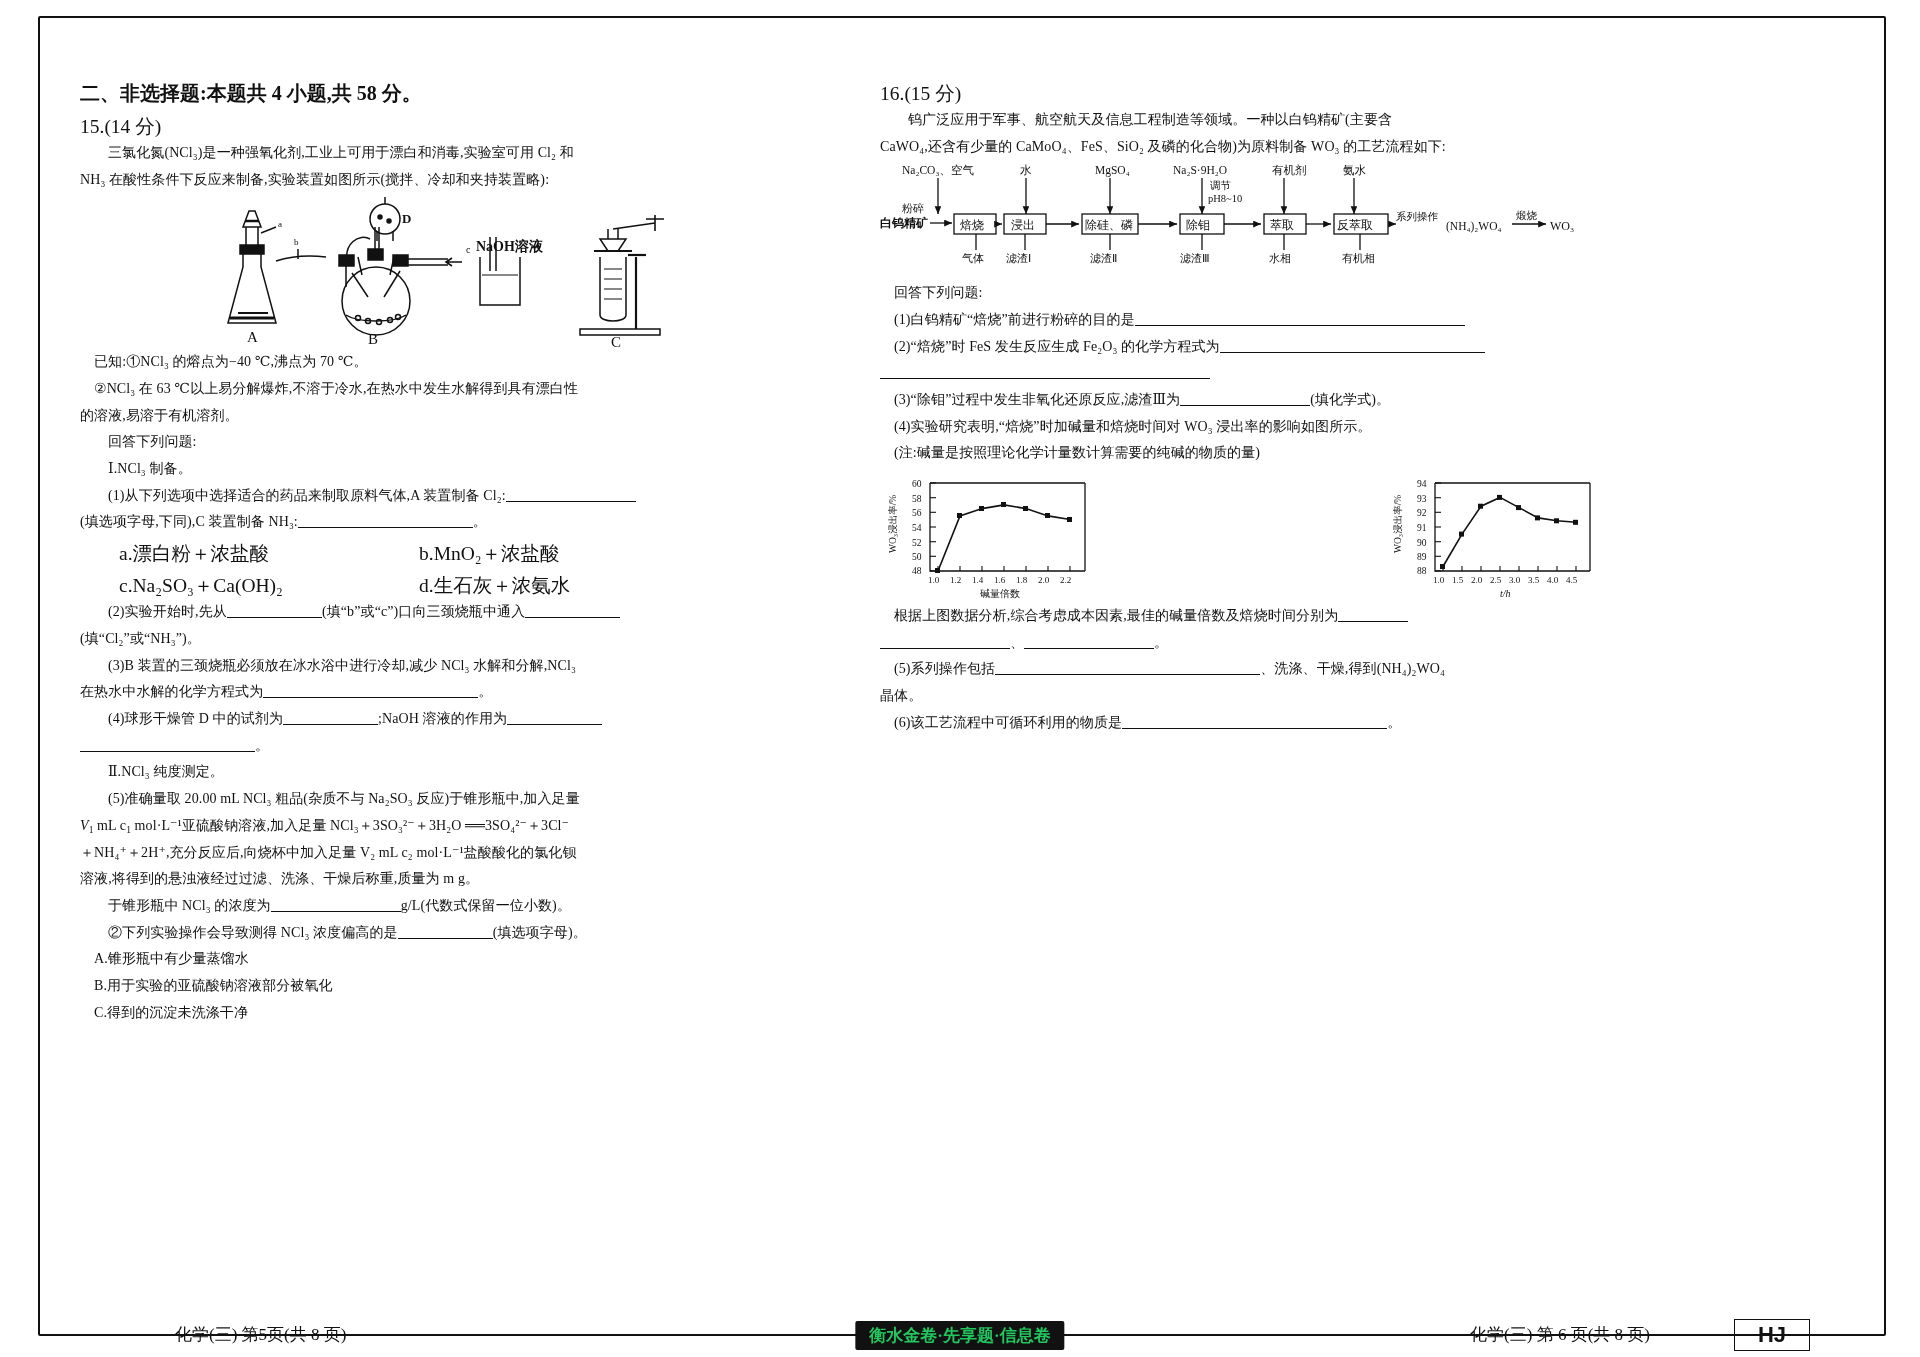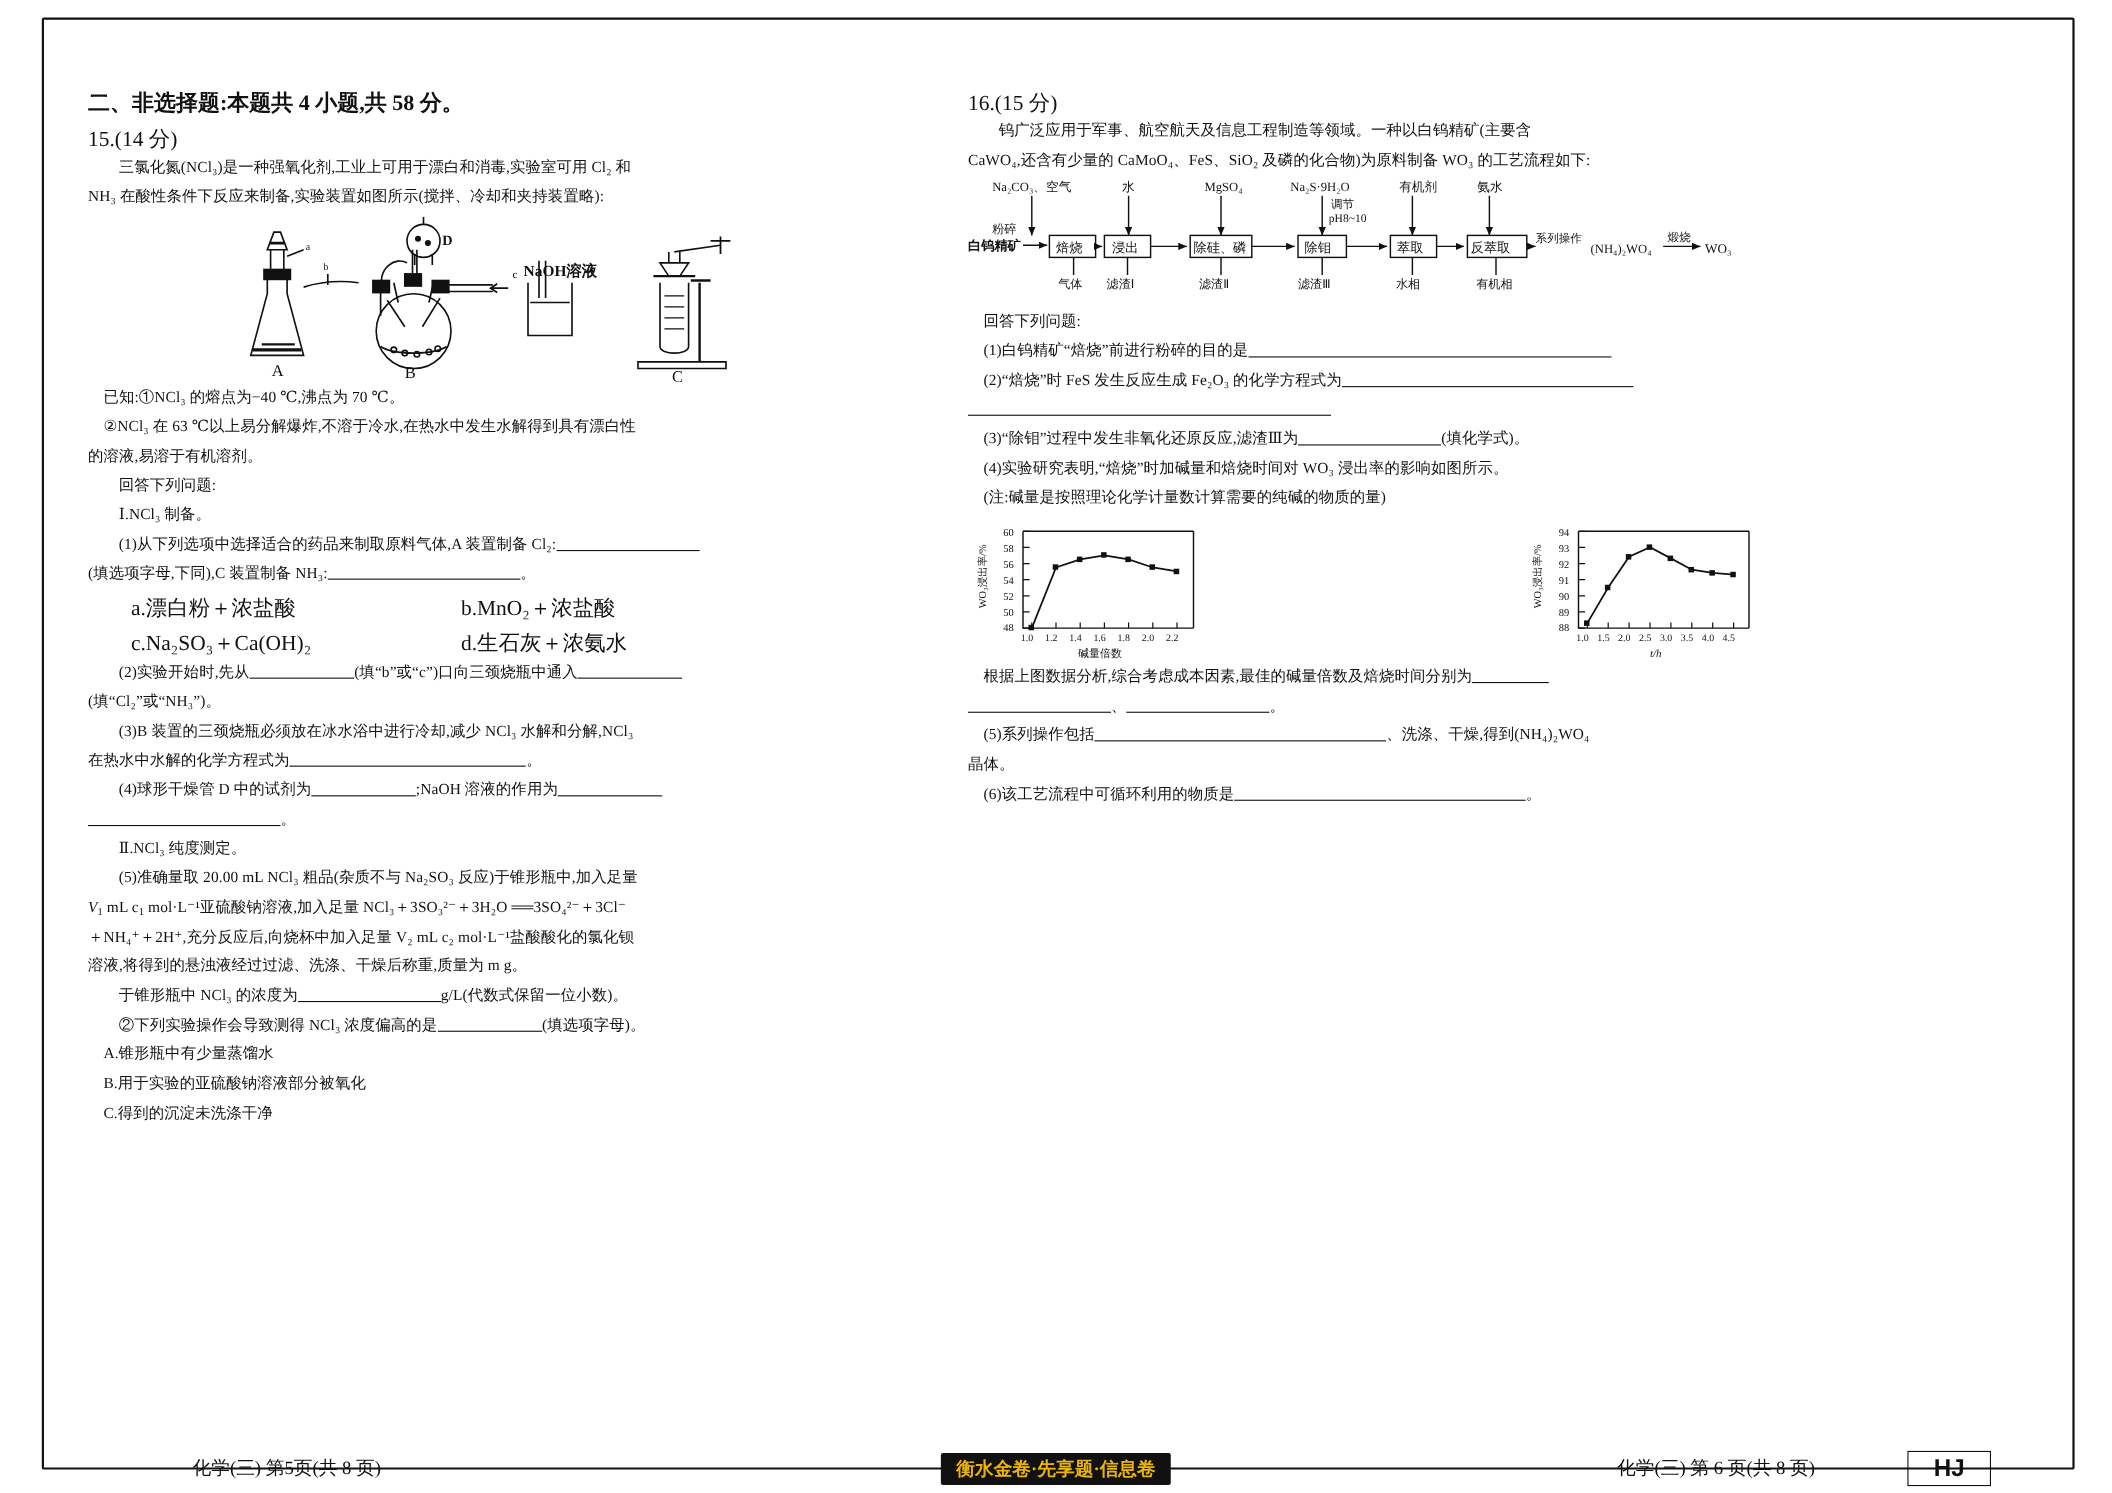--- a/index.html
+++ b/index.html
@@ -124,21 +124,21 @@
     font-size: 17px;
   }
   .foot-left {
     position:absolute; left: 175px; top: 0;
     white-space: nowrap;
   }
   .foot-center {
     position:absolute; left: 50%; top: -2px;
     transform: translateX(-50%);
     background: #111;
-    color: #eab308;
+    color: #22c55e;
     padding: 3px 14px;
     font-weight: bold;
     font-size: 17px;
     white-space: nowrap;
     border-radius: 2px;
   }
   .foot-right {
     position:absolute; right: 270px; top: 0;
     white-space: nowrap;
   }

